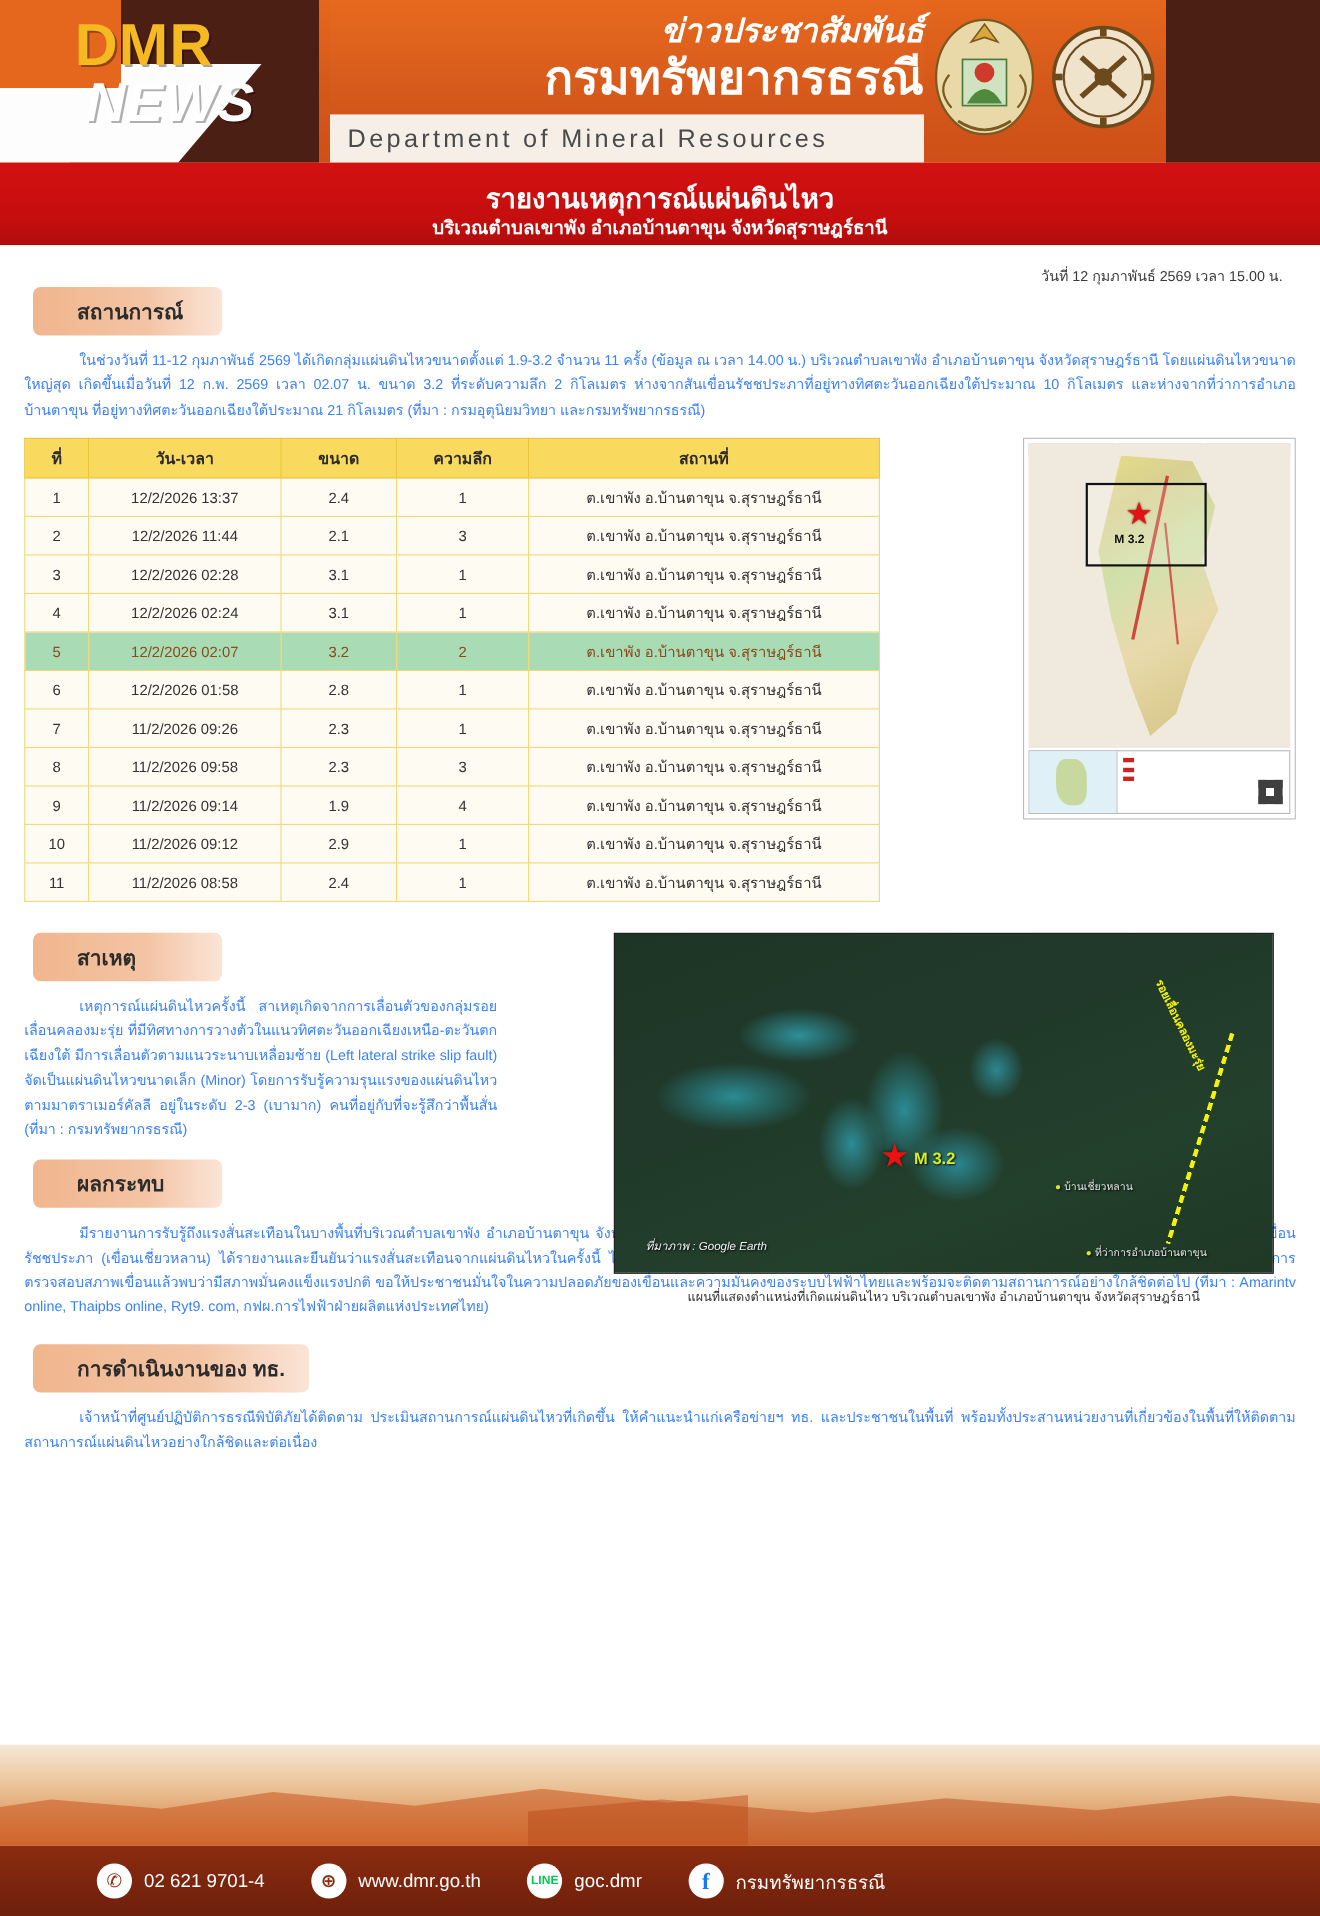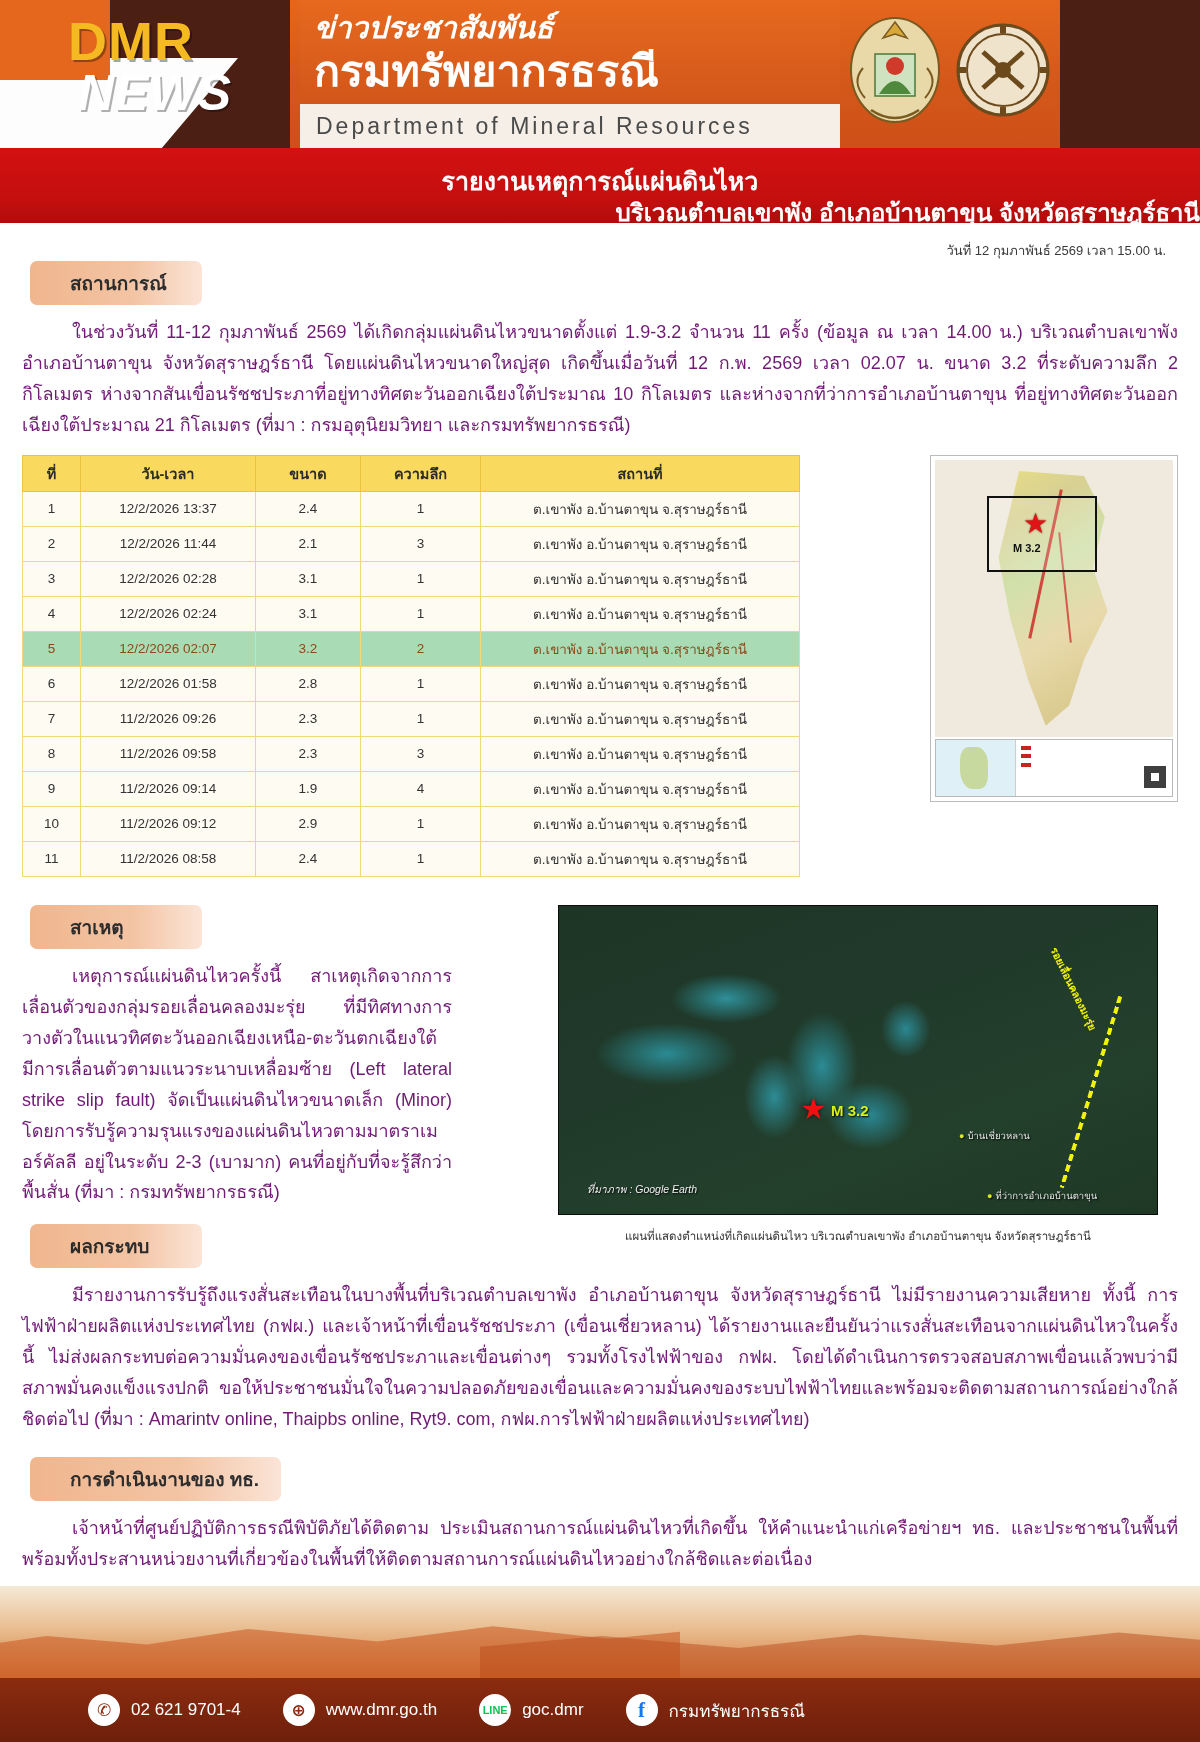--- a/index.html
+++ b/index.html
@@ -41,20 +41,21 @@
   .logo-news {
     position: absolute; left: 78px; top: 64px;
     font-size: 50px; font-weight: bold; font-style: italic;
     color: #ffffff; letter-spacing: 1px;
     text-shadow: 2px 2px 0 rgba(0,0,0,.3);
   }
   .hdr-mid {
     position: absolute; left: 300px; top: 0; width: 540px; height: 104px;
     background: linear-gradient(180deg,#e7691f 0%, #d2561a 100%);
     padding-left: 14px;
+    text-align: right;
   }
   .hdr-th-small {
     font-size: 30px; font-style: italic; color: #ffffff;
     padding-top: 4px; font-weight: 600;
   }
   .hdr-th-big {
     font-size: 43px; font-weight: bold; color: #ffffff; line-height: 1.05;
     margin-top: -2px;
   }
   .hdr-en-band {
@@ -81,42 +82,42 @@
   
   .titleband {
     height: 78px;
     background: linear-gradient(180deg,#d31111 0%, #c40e0e 70%, #b00c0c 100%);
     position: relative;
     text-align: center;
     padding-top: 18px;
     border-bottom: 3px solid #fff;
   }
   .titleband .t1 { font-size: 25px; color: #fff; font-weight: bold; line-height: 1.25; }
-  .titleband .t2 { font-size: 24px; color: #fff; font-weight: bold; line-height: 1.3; text-align: right; }
+  .titleband .t2 { font-size: 17px; color: #fff; font-weight: bold; line-height: 1.3; }
 
   
   .content { position: relative; padding: 0 22px; }
 
   .datestamp {
     text-align: right; font-size: 13px; color: #3a3a3a;
     padding-top: 14px; padding-right: 12px;
   }
 
   .sec-head {
     display: inline-block;
     min-width: 172px;
     background: linear-gradient(90deg,#f0b68e 0%, #f3c4a4 60%, #fbe4d6 100%);
     border-radius: 7px;
     padding: 7px 22px 7px 40px;
     font-size: 19px; font-weight: bold; color: #2c2c2c;
     margin-left: 8px;
   }
 
   p.body {
-    font-size: 18px; color: #701a75; line-height: 1.72;
+    font-size: 13px; color: #3b82f6; line-height: 1.72;
     text-align: justify; text-indent: 50px;
     margin-top: 12px;
   }
 
   
   .table-wrap { position: relative; margin-top: 14px; }
   table.quakes {
     width: 778px; border-collapse: collapse;
     background: #fdfaf0; table-layout: fixed;
   }

